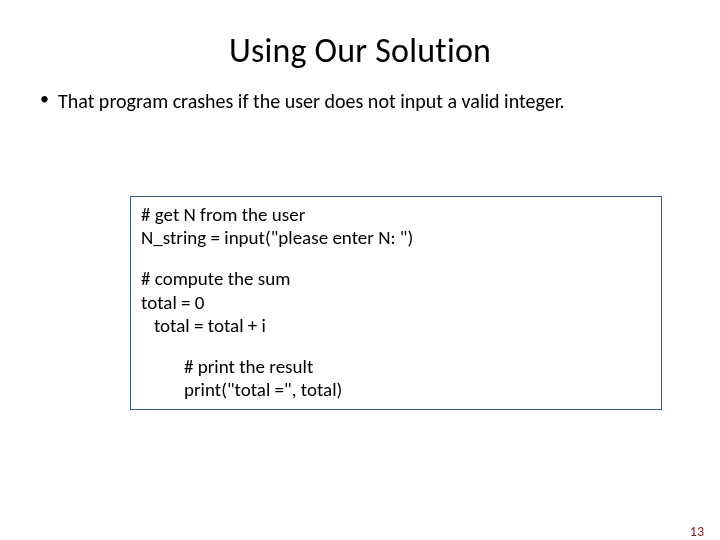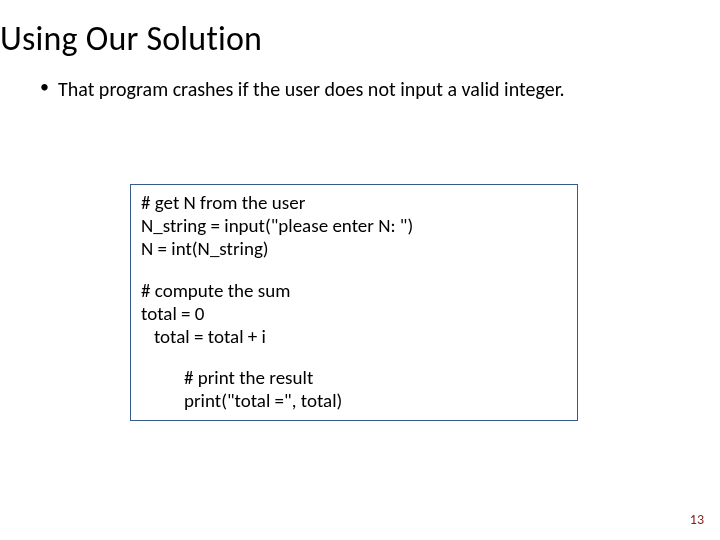--- a/index.html
+++ b/index.html
@@ -13,23 +13,24 @@
     position: relative;
     overflow: hidden;
   }
   .slide {
     width: 720px;
     height: 540px;
     position: relative;
     box-sizing: border-box;
   }
   .title {
+    text-align: center;
     font-size: 34px;
     font-weight: 400;
-    margin: 0;
+    margin: 12px;
     padding-top: 18px;
     letter-spacing: 0.2px;
   }
   .bullets {
     margin: 18px 0 0 0;
     padding: 0 48px 0 40px;
     font-size: 20px;
     line-height: 1.2;
   }
   .bullets li {
@@ -41,21 +42,21 @@
     content: "•";
     position: absolute;
     left: 0;
     top: 0;
     font-size: 18px;
   }
   .code-box {
     position: absolute;
     left: 130px;
     top: 184px;
-    width: 448px;
+    width: 532px;
     border: 1px solid #385d8a;
     background: #ffffff;
     padding: 6px 10px 8px 10px;
     box-sizing: border-box;
     font-size: 19px;
     line-height: 1.22;
     font-family: Calibri, "Segoe UI", Arial, sans-serif;
   }
   .code-box .blk {
     margin-bottom: 18px;
@@ -81,21 +82,20 @@
   <h1 class="title">Using Our Solution</h1>
 
   <ul class="bullets">
     <li>That program crashes if the user does not input a valid integer.</li>
   </ul>
 
   <div class="code-box">
     <div class="blk">
       <div class="ln"># get N from the user</div>
       <div class="ln">N_string = input("please enter N: ")</div>
-      <div class="ln">N = int(N_string)</div>
     </div>
     <div class="blk">
       <div class="ln"># compute the sum</div>
       <div class="ln">total = 0</div>
       <div class="ln">   total = total + i</div>
     </div>
     <div class="blk">
       <div class="ln"># print the result</div>
       <div class="ln">print("total =", total)</div>
     </div>

